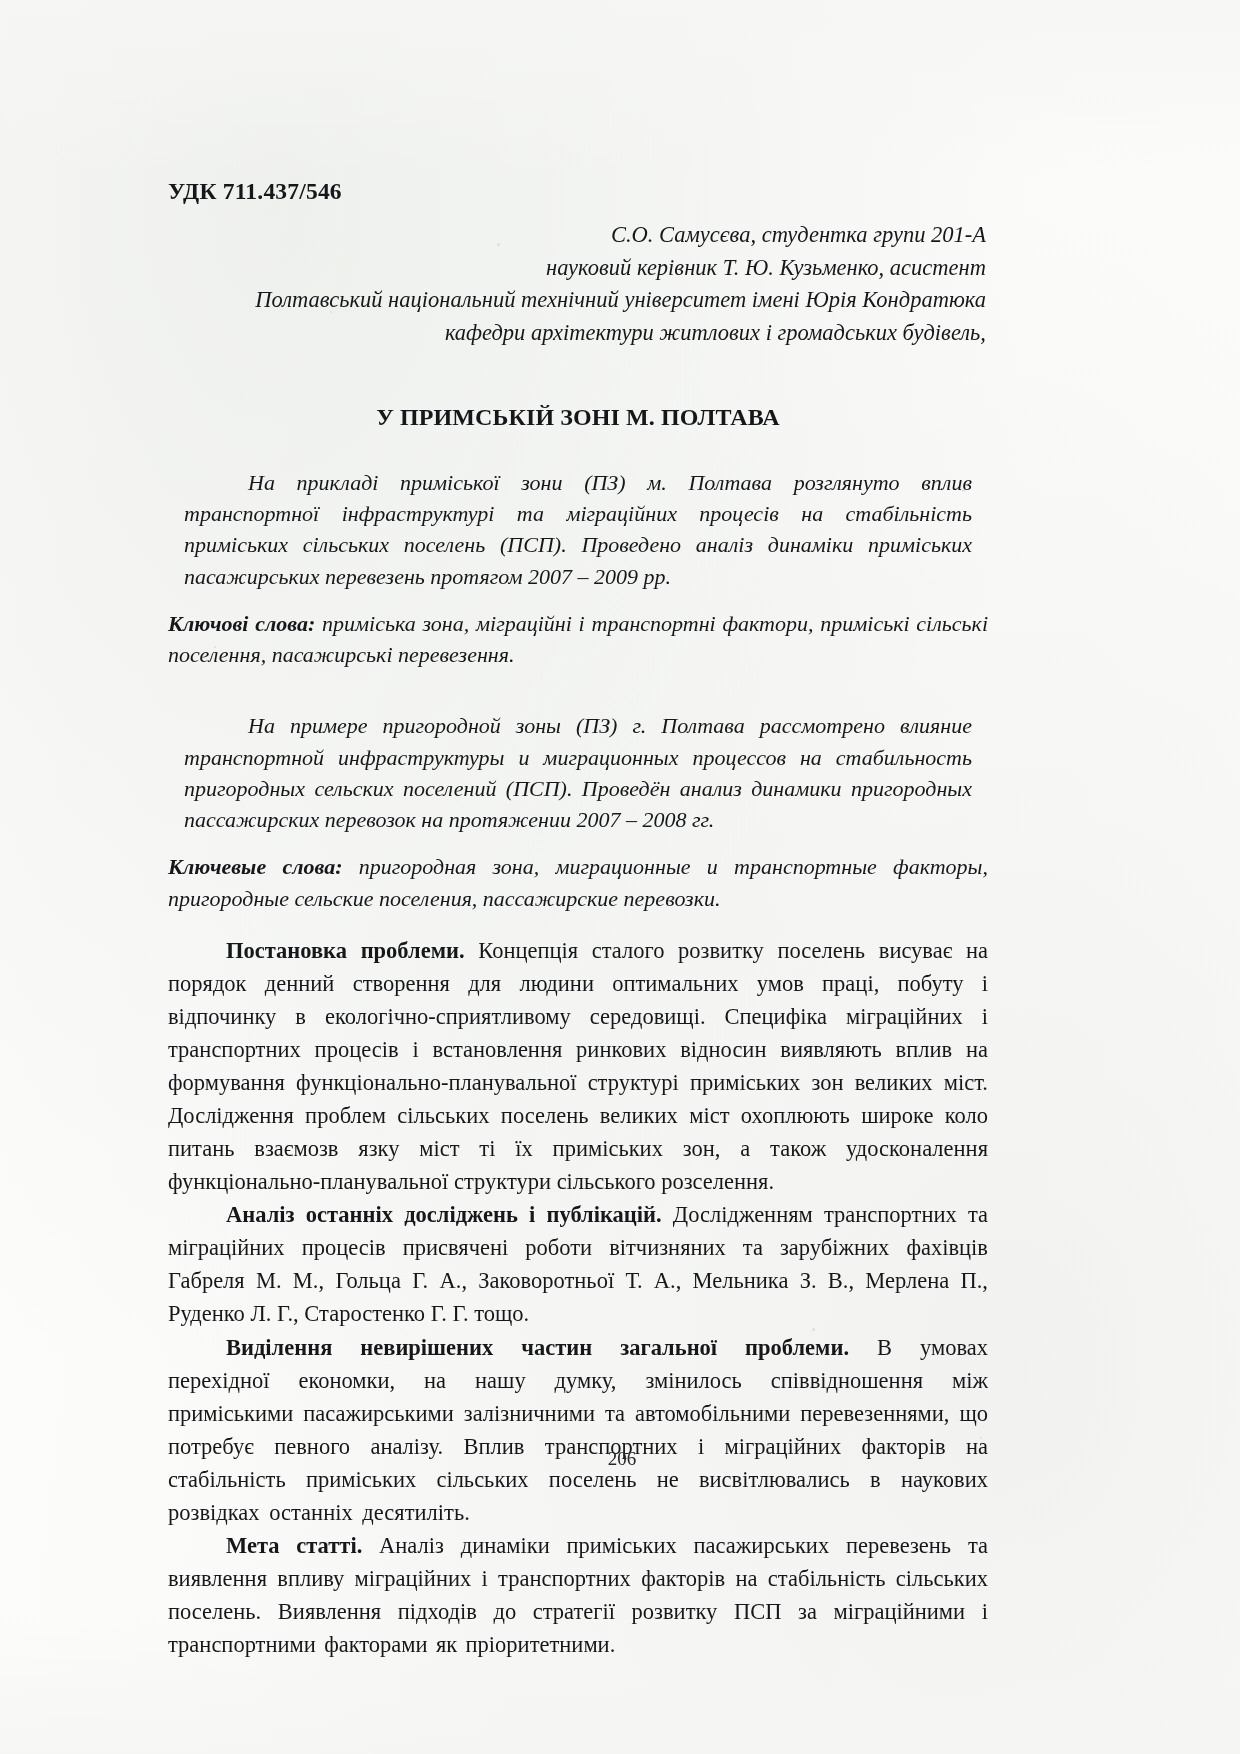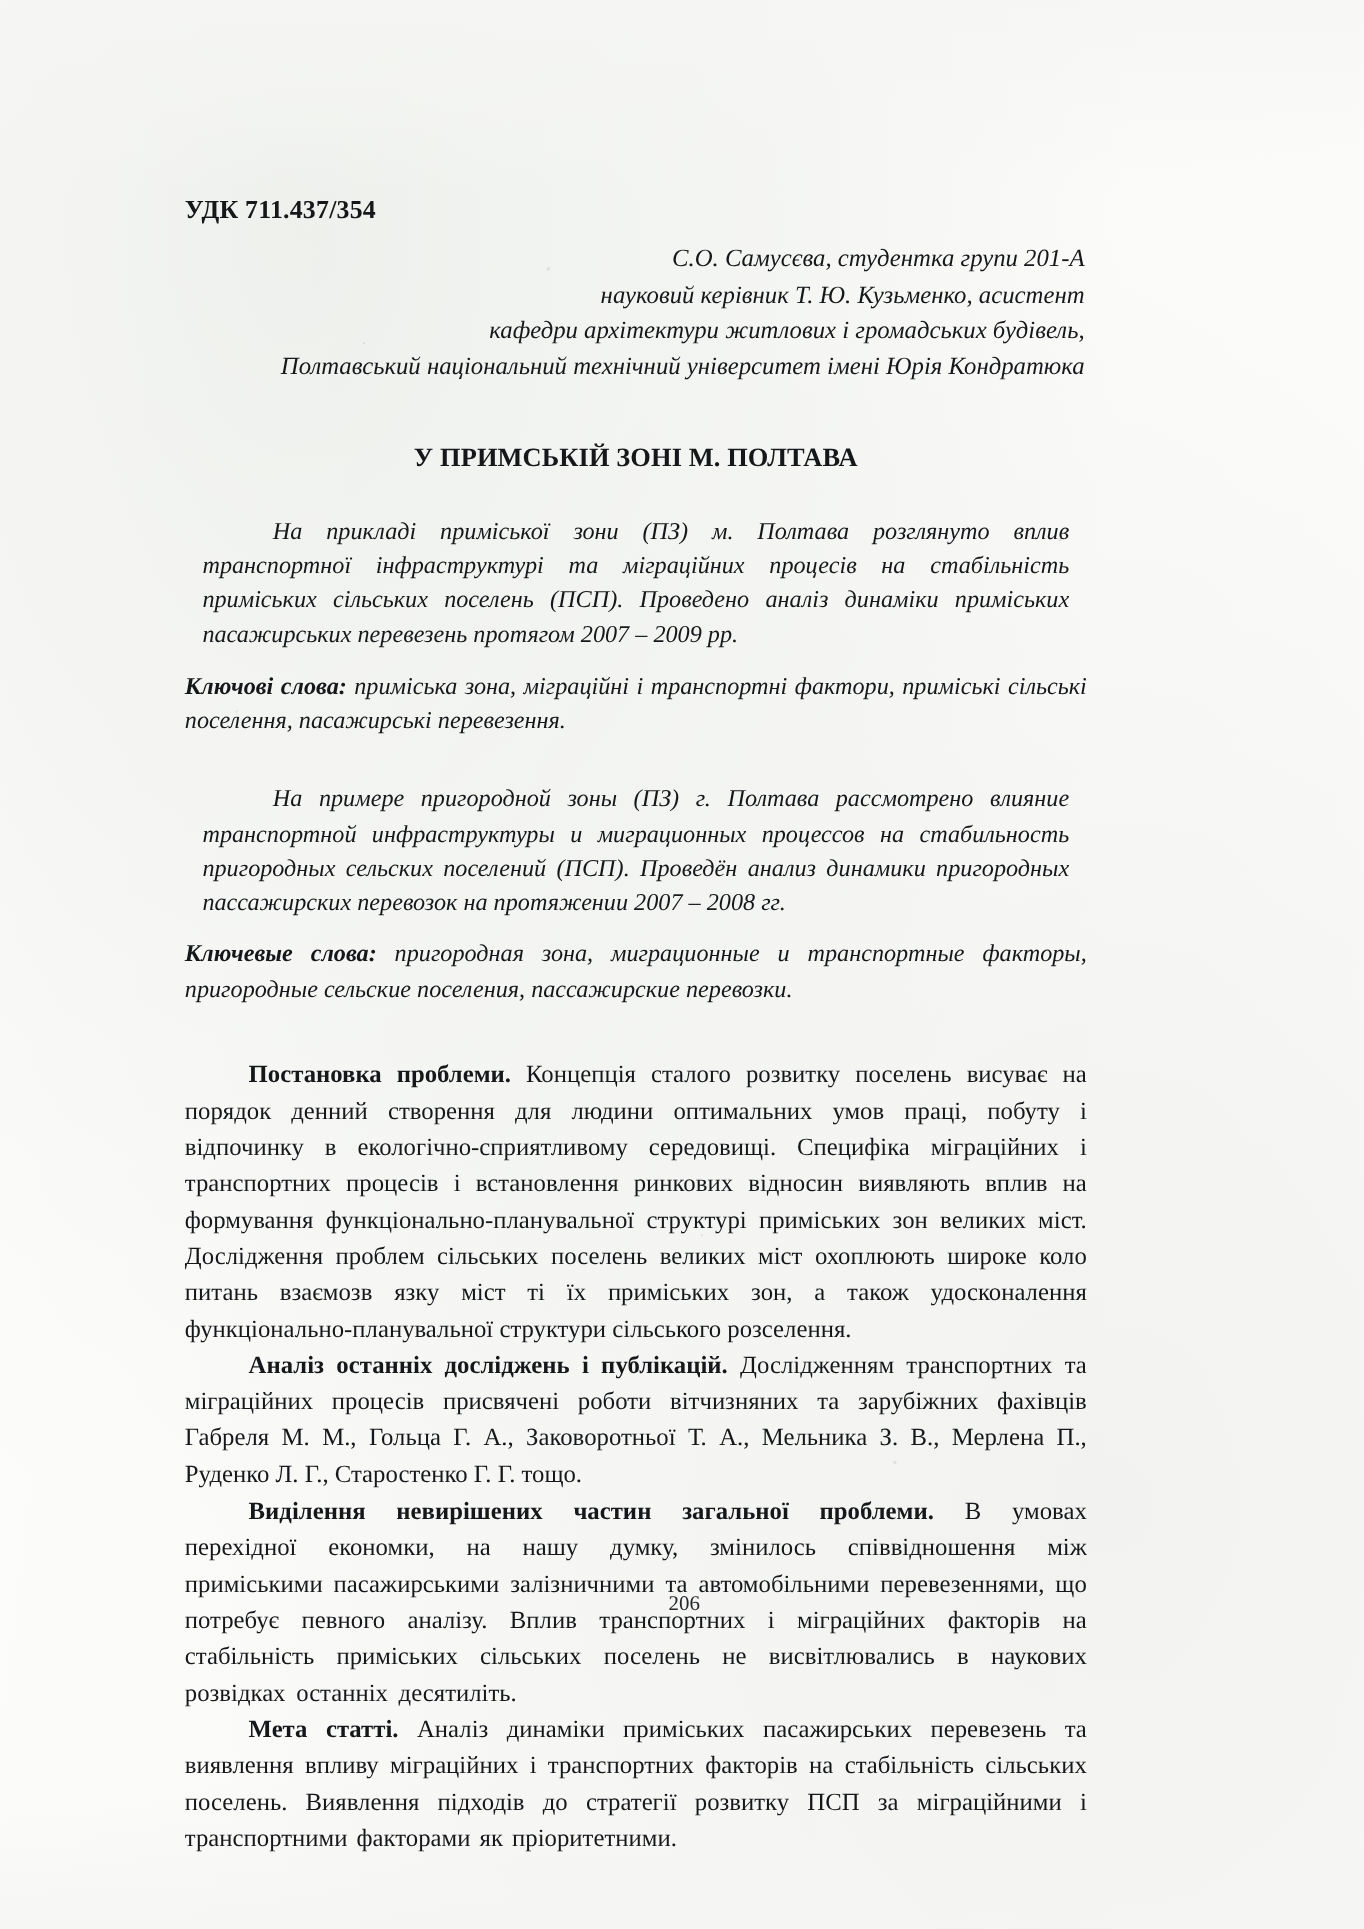--- a/index.html
+++ b/index.html
@@ -91,21 +91,21 @@
     line-height: 1.42;
     text-align: justify;
     text-indent: 0;
     margin: 0;
   }
   .keywords b {
     font-weight: bold;
     font-style: italic;
   }
 
-  .body-block { margin-top: 46px; }
+  .body-block { margin-top: 20px; }
 
   .para {
     font-size: 22.5px;
     line-height: 1.47;
     text-align: justify;
     text-indent: 58px;
     margin: 0;
     font-style: normal;
   }
   .para b { font-weight: bold; }
@@ -131,27 +131,27 @@
   <span class="speck" style="left:497px;top:243px;width:3px;height:3px;"></span>
   <span class="speck" style="left:330px;top:311px;width:2px;height:2px;"></span>
   <span class="speck" style="left:962px;top:489px;width:3px;height:3px;"></span>
   <span class="speck" style="left:214px;top:646px;width:2px;height:2px;"></span>
   <span class="speck" style="left:637px;top:1122px;width:2px;height:2px;"></span>
   <span class="speck" style="left:812px;top:1328px;width:3px;height:3px;"></span>
   <span class="speck" style="left:980px;top:1437px;width:2px;height:2px;"></span>
 
   <div class="content">
 
-    <p class="udk">УДК 711.437/354</p>
+    <p class="udk">УДК 711.437/546</p>
 
     <div class="byline">
       <div>С.О. Самусєва, студентка групи 201-А</div>
       <div>науковий керівник Т. Ю. Кузьменко, асистент</div>
+      <div>Полтавський національний технічний університет імені Юрія Кондратюка</div>
       <div>кафедри архітектури житлових і громадських будівель,</div>
-      <div>Полтавський національний технічний університет імені Юрія Кондратюка</div>
     </div>
 
     <h1 class="title">
       <br>
       <span>У ПРИМСЬКІЙ ЗОНІ М. ПОЛТАВА</span>
     </h1>
 
     <p class="abstract abs-ua">На прикладі приміської зони (ПЗ) м. Полтава розглянуто вплив транспортної   інфраструктурі та міграційних процесів на стабільність приміських сільських поселень (ПСП). Проведено аналіз динаміки приміських пасажирських перевезень протягом 2007 – 2009 рр.</p>
     <p class="keywords"><b>Ключові слова:</b><span> приміська зона, міграційні і транспортні фактори, приміські сільські поселення, пасажирські перевезення.</span></p>
 

